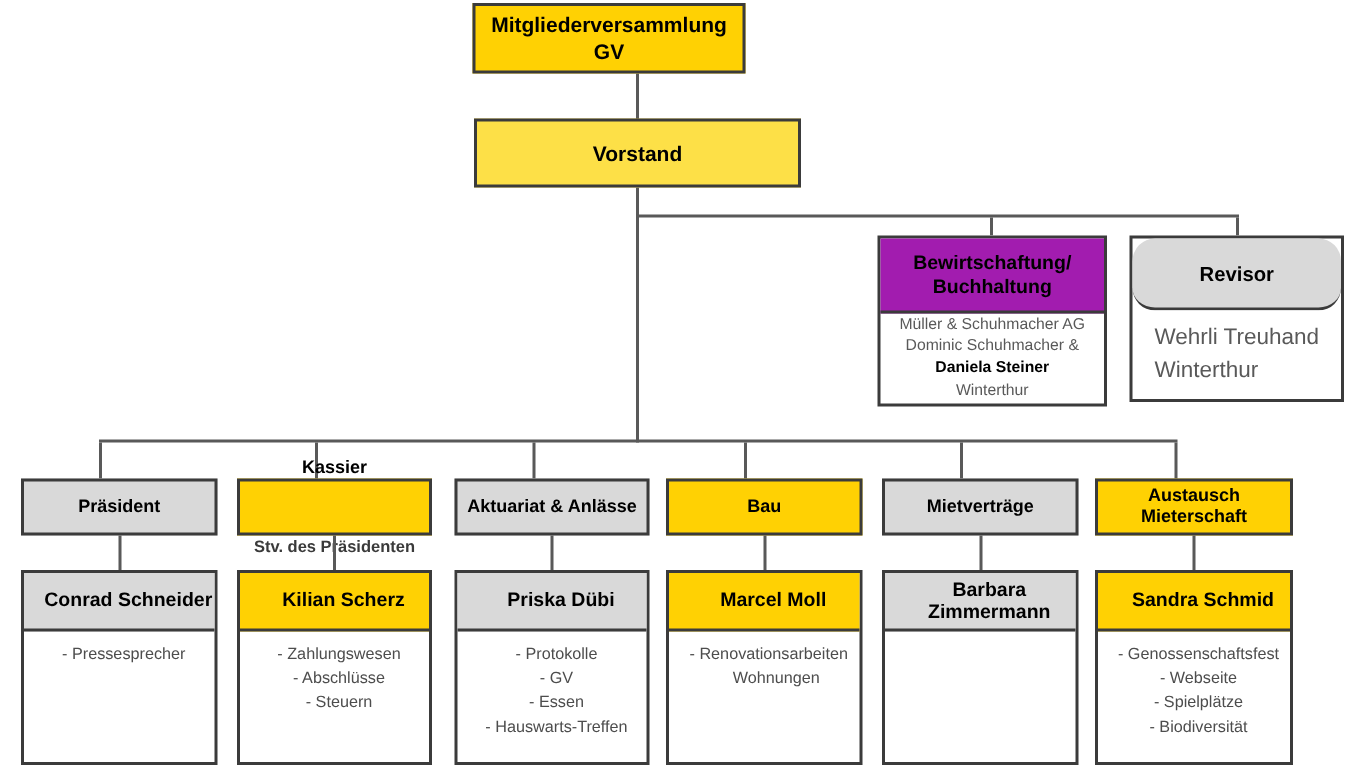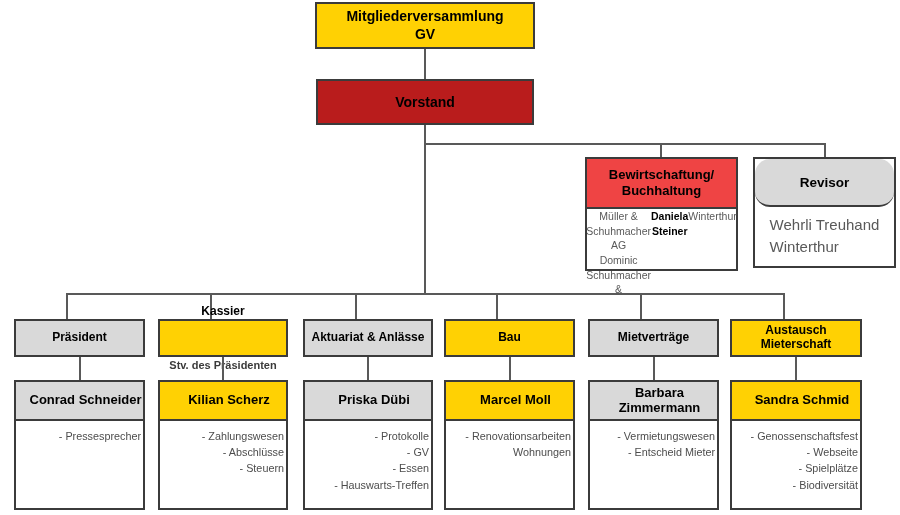--- a/index.html
+++ b/index.html
@@ -18,36 +18,36 @@
   .c-d1 { left: 66px; }  .c-d2 { left: 210px; } .c-d3 { left: 355px; }
   .c-d4 { left: 496px; } .c-d5 { left: 640px; } .c-d6 { left: 783px; }
 
   
   .box {
     position: absolute; box-sizing: border-box; border: 2px solid #3b3b3b;
     display: flex; flex-direction: column; align-items: center; justify-content: center;
     text-align: center; font-weight: bold; white-space: pre-line;
   }
   .bg-yellow { background: #ffd103; }
-  .bg-gray   { background: #b91c1c; }
-
-  #assembly-box { left: 315px; top: 2px;  width: 220px; height: 47px; font-size: 14px; line-height: 1.25; }
+  .bg-gray   { background: #fde047; }
+
+  #assembly-box { left: 315px; top: 2px;  width: 182px; height: 47px; font-size: 14px; line-height: 1.25; }
   #board-box    { left: 316px; top: 79px; width: 218px; height: 46px; font-size: 14px; }
 
   
   .card { position: absolute; box-sizing: border-box; border: 2px solid #3b3b3b; background: #fff; }
   .card .hd {
     box-sizing: border-box; border-bottom: 2px solid #3b3b3b;
     display: flex; align-items: center; justify-content: center;
     font-weight: bold; text-align: center; white-space: pre-line;
   }
   #bew-card { left: 585px; top: 157px; width: 153px; height: 114px; }
-  #bew-card .hd { height: 50px; background: #ef4444; font-size: 13px; line-height: 1.25; }
+  #bew-card .hd { height: 50px; background: #a21caf; font-size: 13px; line-height: 1.25; }
   #bew-card .bd {
-    height: 58px; display: flex; flex-direction: row; justify-content: center;
+    height: 58px; display: flex; flex-direction: column; justify-content: center;
     font-size: 10.5px; line-height: 1.4; color: #595959; text-align: center; white-space: pre-line;
   }
   #bew-card .bd .bold-line { font-weight: bold; color: #000; }
   #rev-card { left: 753px; top: 157px; width: 143px; height: 111px; }
   #rev-card .hd { height: 48px; background: #d9d9d9; font-size: 13.5px; border-radius: 15px; }
   #rev-card .bd {
     height: 57px; display: flex; align-items: center; justify-content: center;
     font-size: 15px; line-height: 1.45; color: #595959; text-align: left; white-space: pre-line;
   }
 
@@ -71,21 +71,21 @@
 
   .col-stub { position: absolute; top: 38px; left: calc(50% - 1px); width: 2px; height: 23px; background: #595959; }
 
   .person { position: absolute; top: 61px; left: 0; right: 0; height: 130px; box-sizing: border-box;
             border: 2px solid #3b3b3b; background: #fff; }
   .person .hd {
     height: 39px; box-sizing: border-box; border-bottom: 2px solid #3b3b3b;
     display: flex; align-items: center; justify-content: center;
     font-weight: bold; font-size: 13px; line-height: 1.15; text-align: center; white-space: pre-line; padding-left: 12px;
   }
-  .person .bd { padding: 7px 2px 0 8px; font-size: 10.8px; line-height: 1.5; color: #4d4d4d; text-align: right; }
+  .person .bd { padding: 7px 2px 0 8px; font-size: 10.8px; line-height: 1.5; color: #4d4d4d; text-align: center; }
   .task { padding-left: 10px; text-indent: -10px; }
   .task::before { content: "- "; }
 
   .column.accent .role, .column.accent .person .hd { background: #ffd103; gap: 26px; }
   .column.plain  .role, .column.plain  .person .hd { background: #d9d9d9; }
 </style>
 </head>
 <body>
 
 <div id="stage">
@@ -187,24 +187,20 @@
     </div>
       <div class="column plain">
       <div class="role">
         <span>Mietverträge</span>
         
       </div>
       <div class="col-stub"></div>
       <div class="person">
         <div class="hd">Barbara
 Zimmermann</div>
-        <div class="bd">
-            <div class="task">Vermietungswesen</div>
-            <div class="task">Entscheid Mieter</div>
-          </div>
       </div>
     </div>
       <div class="column accent">
       <div class="role">
         <span>Austausch
 Mieterschaft</span>
         
       </div>
       <div class="col-stub"></div>
       <div class="person">

